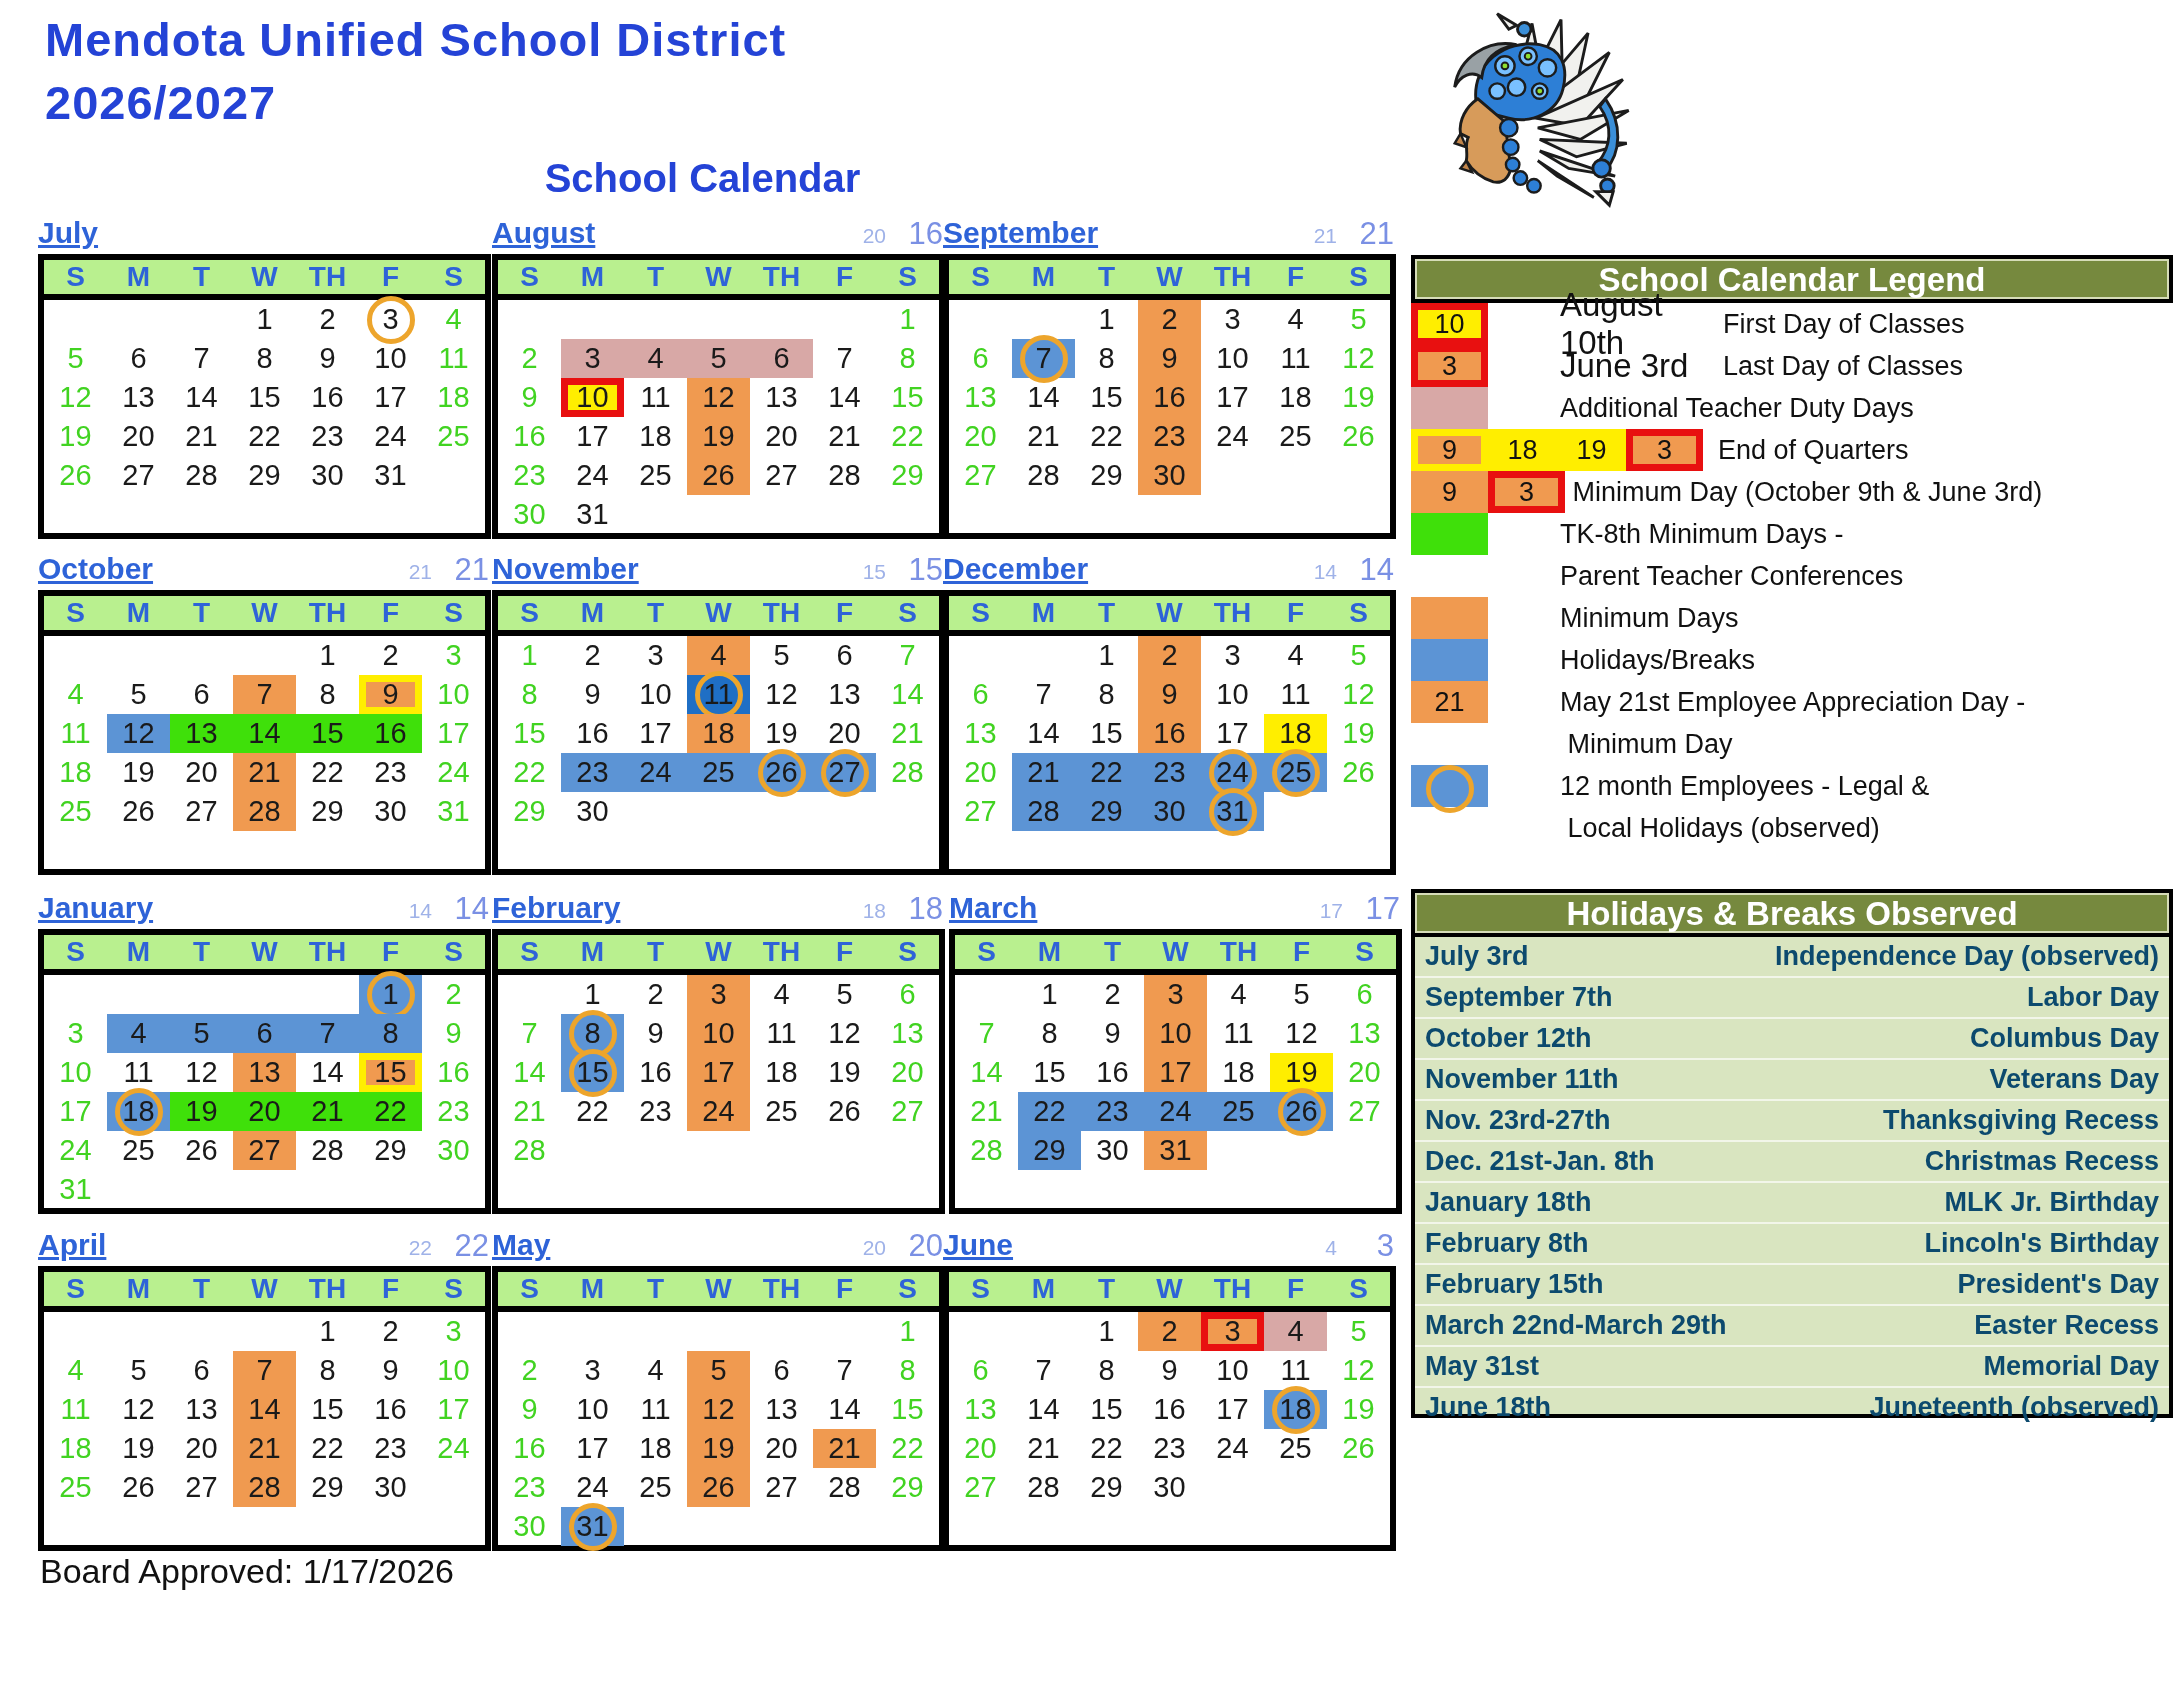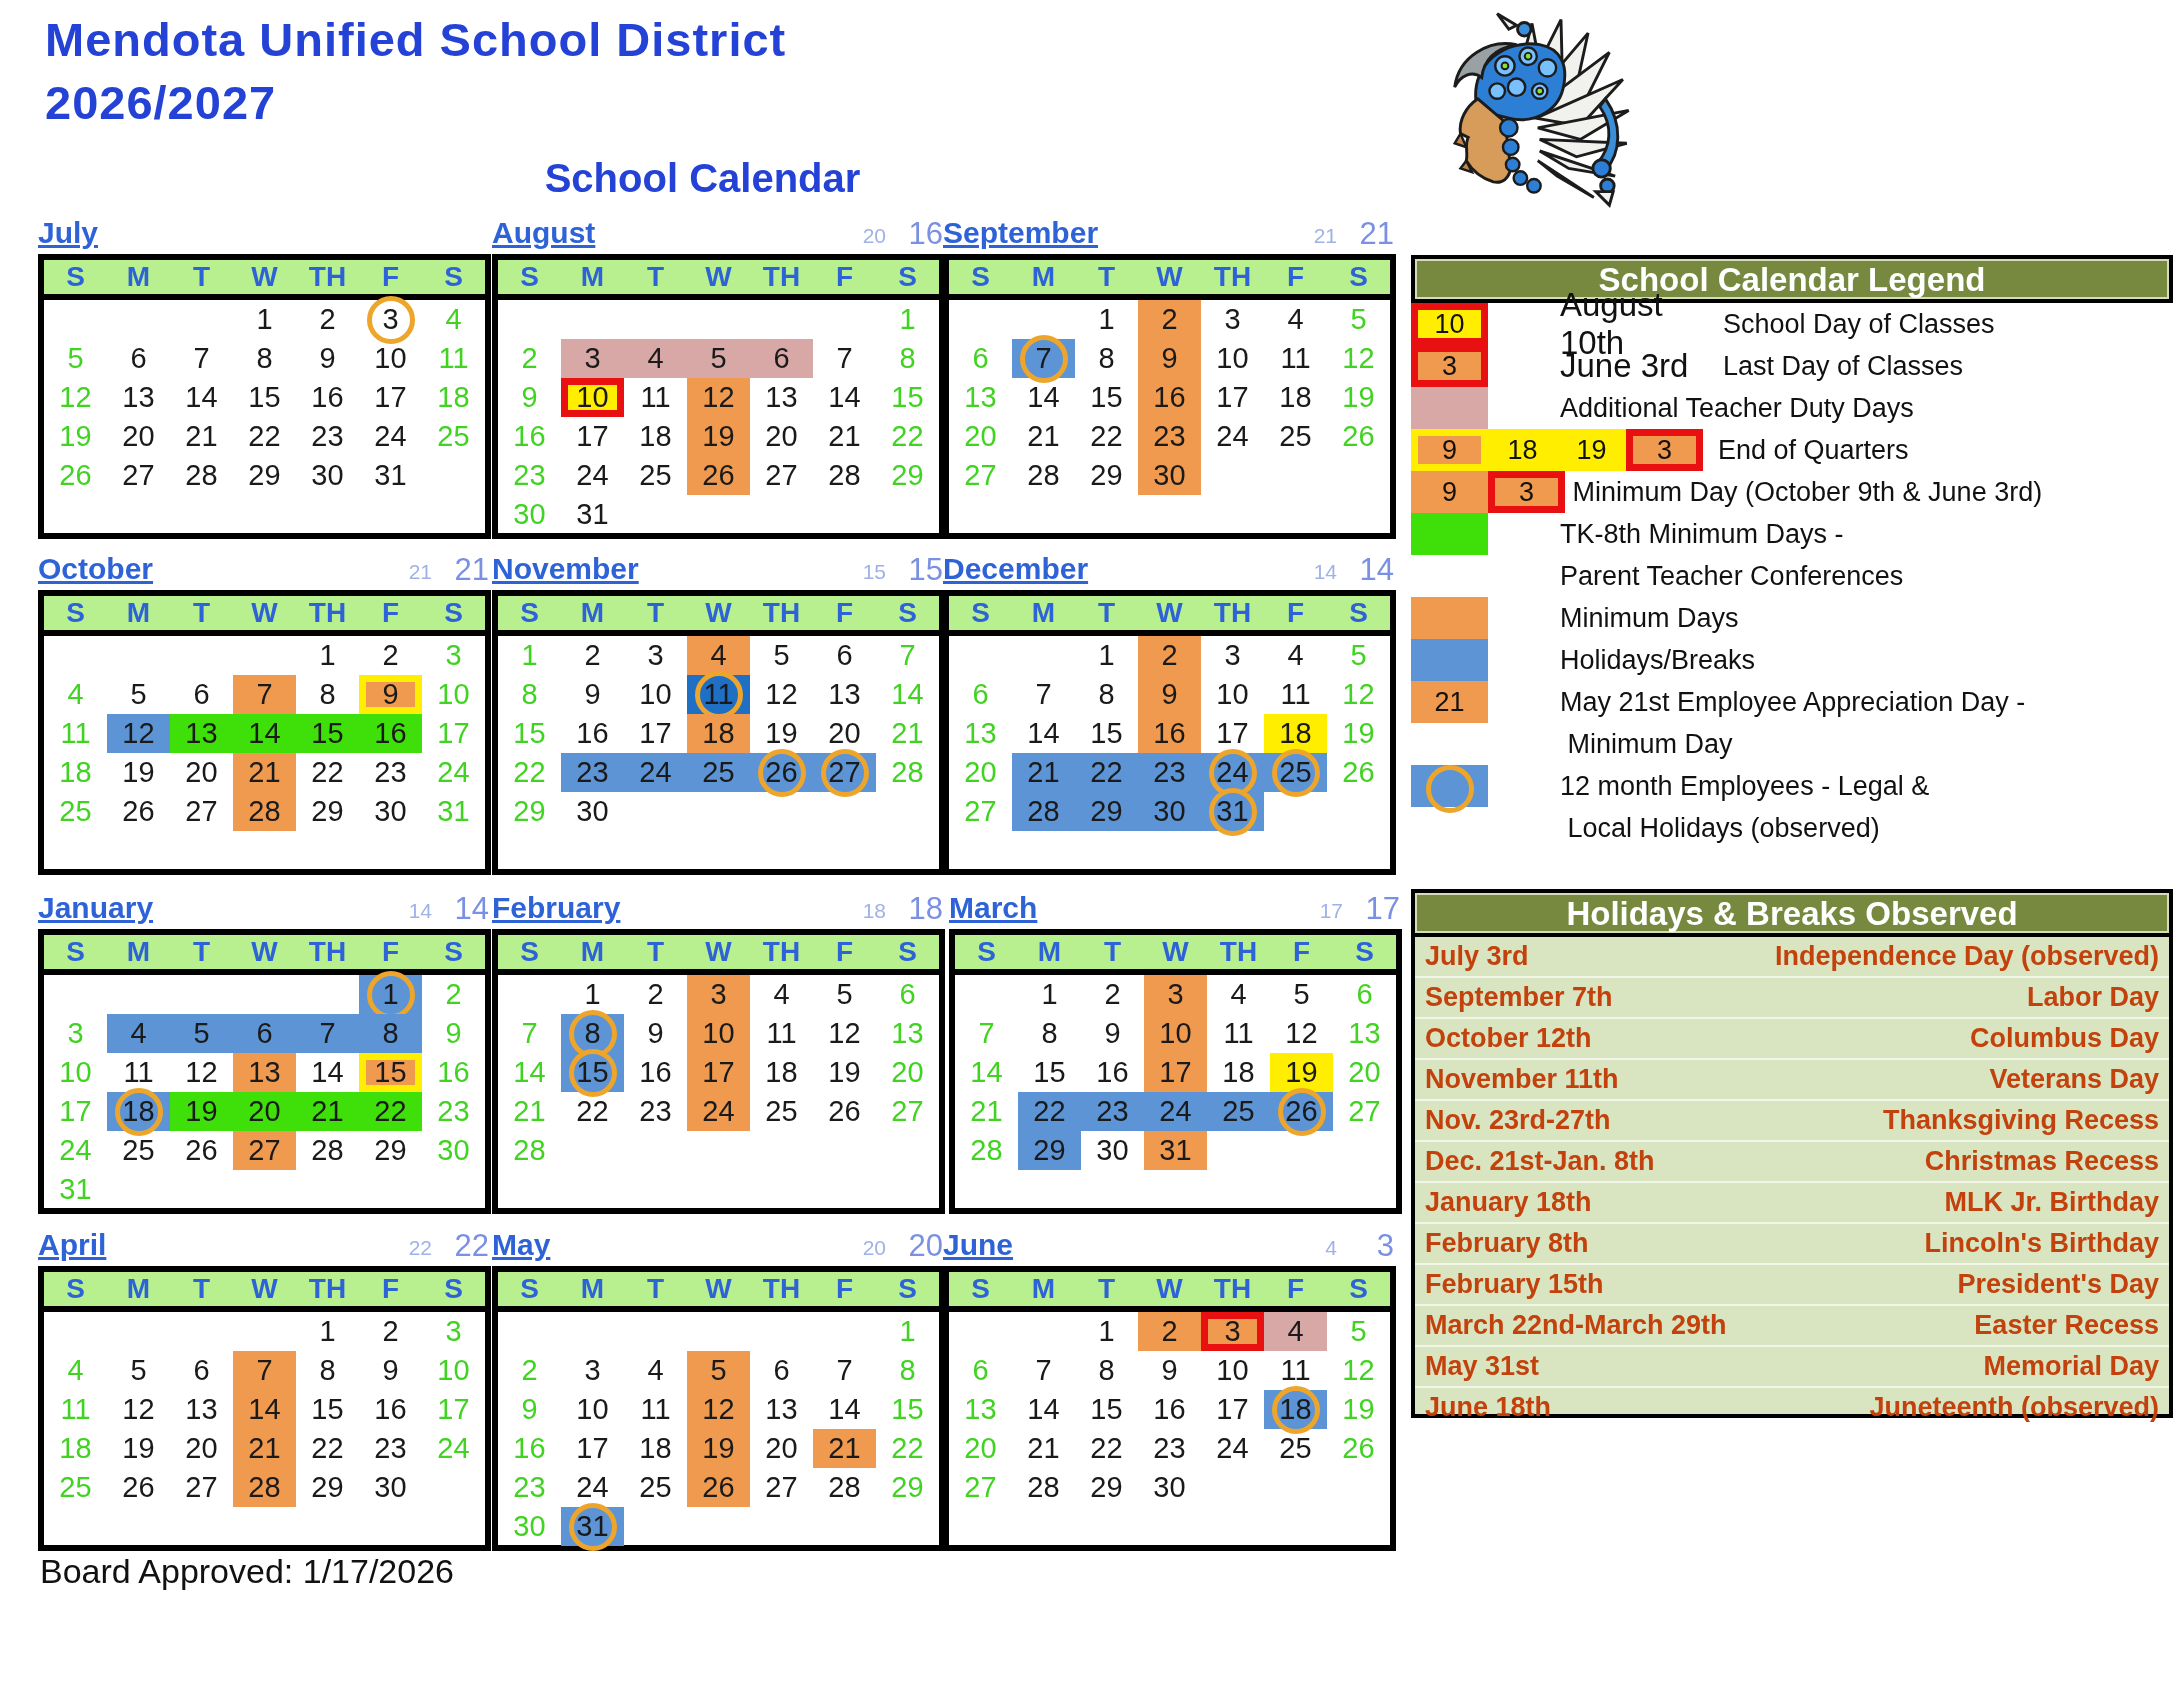--- a/index.html
+++ b/index.html
@@ -48,21 +48,21 @@
   .lg-swatch{width:77px;height:42px;box-sizing:border-box;display:flex;align-items:center;
              justify-content:center;font-size:27px;color:#111;position:relative;flex:none;}
   .lg-swatch.mid{width:69px;}
   .lg-date{width:163px;font-size:33px;color:#111;flex:none;}
   .lg-text{font-size:27px;color:#111;white-space:pre;}
   .holiday-body{position:absolute;left:1411px;top:937px;width:762px;height:481px;
                 background:#D9E5C0;border:4px solid #000;border-top:none;box-sizing:border-box;}
   .h-row{display:flex;justify-content:space-between;align-items:center;height:39px;
          padding:0 10px;border-bottom:2px solid rgba(255,255,255,0.65);}
   .h-row:last-child{border-bottom:none;}
-  .h-date,.h-name{font-weight:bold;font-size:27px;color:#c2410c;}
+  .h-date,.h-name{font-weight:bold;font-size:27px;color:#0c4a6e;}
 
   
   .logo{position:absolute;left:1413px;top:6px;width:238px;height:203px;}
 </style>
 </head>
 <body>
 
 <div class="title">
   <div>Mendota Unified School District</div>
   <div>2026/2027</div>
@@ -814,21 +814,21 @@
 
 <div class="panel-header" style="top:255px;">
   <span>School Calendar Legend</span>
 </div>
 <div class="legend-body" id="legend-body">
     <div class="legend-row">
       <div class="lg-swatches">
         <div class="lg-swatch m-yr">10</div>
       </div>
       <span class="lg-date">August 10th</span>
-      <span class="lg-text">School Day of Classes</span>
+      <span class="lg-text">First Day of Classes</span>
     </div>
     <div class="legend-row">
       <div class="lg-swatches">
         <div class="lg-swatch m-or">3</div>
       </div>
       <span class="lg-date">June 3rd</span>
       <span class="lg-text">Last Day of Classes</span>
     </div>
     <div class="legend-row">
       <div class="lg-swatches">

